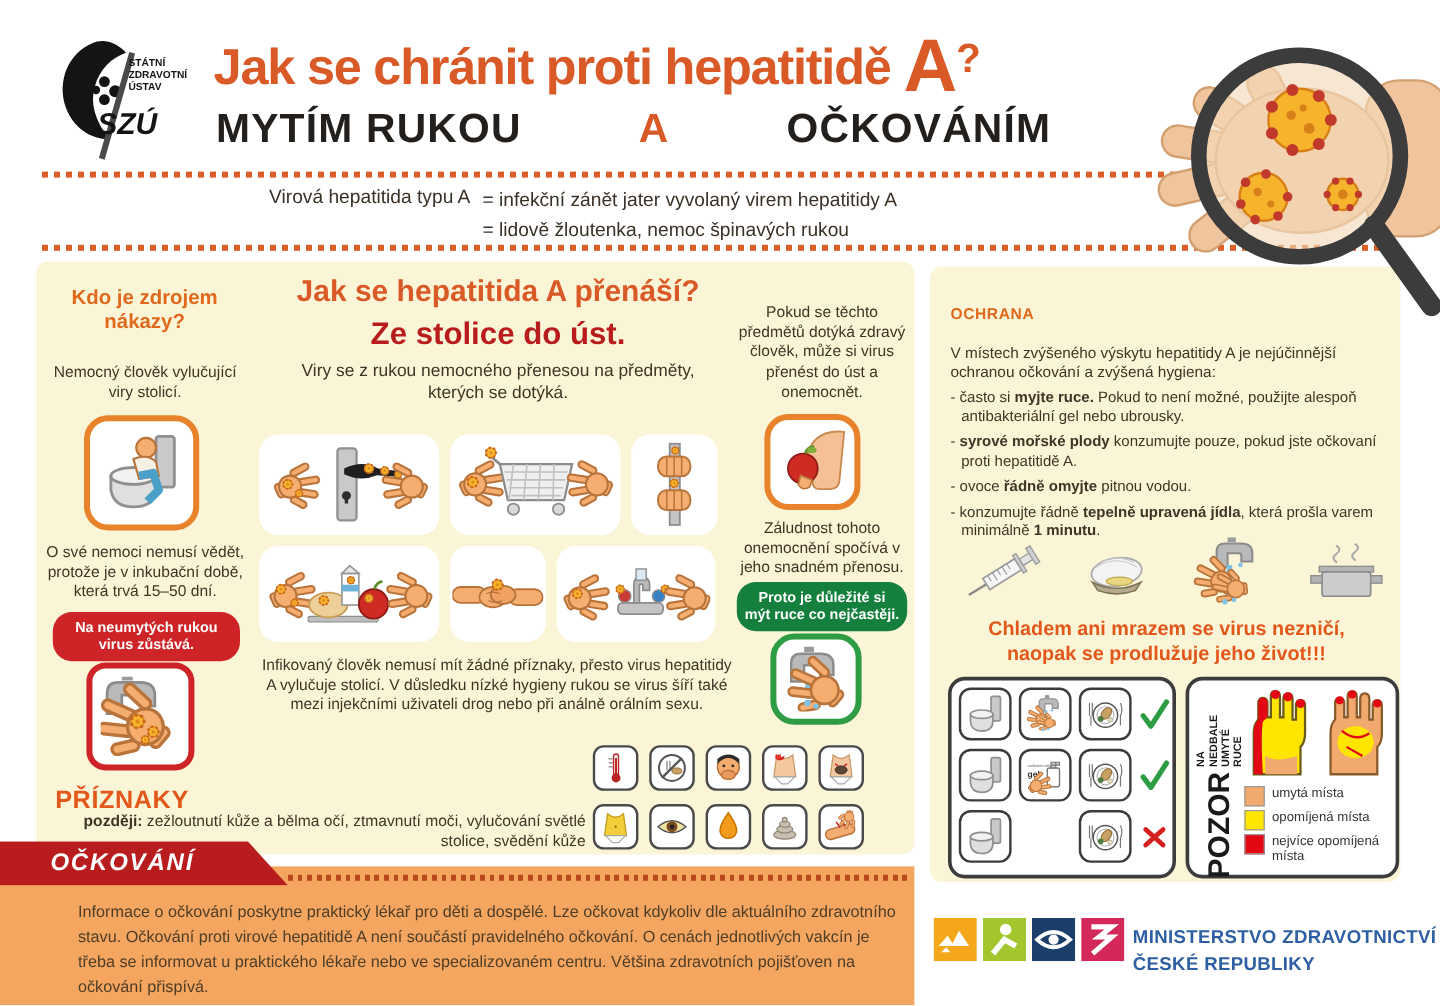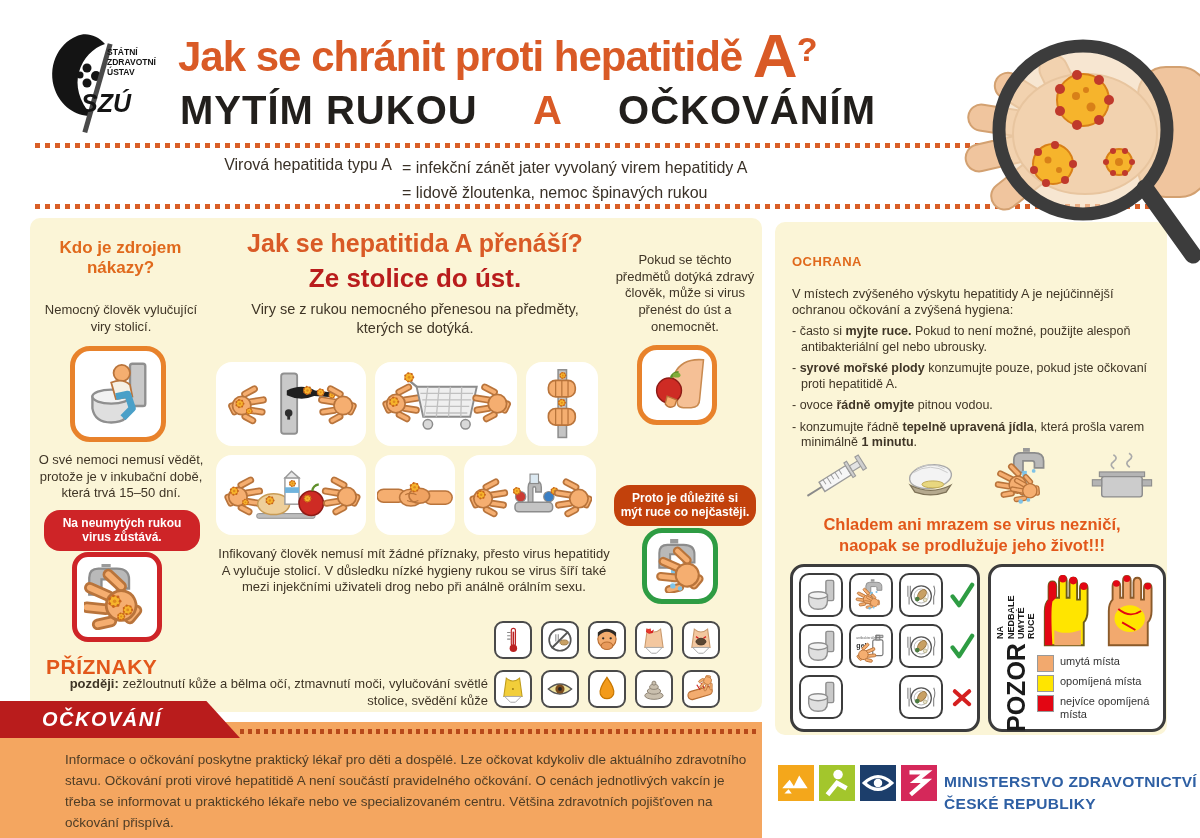--- a/index.html
+++ b/index.html
@@ -7,21 +7,21 @@
           font-family:"Liberation Sans",sans-serif;color:#3f3526;}
   .abs{position:absolute;}
   .dotline{position:absolute;height:5px;
      background-image:repeating-linear-gradient(90deg,#d95f27 0 5px,transparent 5px 10px);}
   
   .title{position:absolute;left:178px;top:30px;font-weight:800;font-size:42px;color:#d95a26;
          letter-spacing:-1px;white-space:nowrap;}
   .title .bigA{font-size:62px;line-height:40px;vertical-align:-6px;}
   .title .qm{font-size:34px;vertical-align:10px;}
   .subtitle{position:absolute;left:180px;top:88px;width:696px;display:flex;justify-content:space-between;
-            font-weight:800;font-size:40px;color:#221f1c;letter-spacing:1px;white-space:nowrap;}
+            font-weight:800;font-size:34px;color:#221f1c;letter-spacing:1px;white-space:nowrap;}
   .subtitle .conj{color:#d95a26;}
   .defterm{position:absolute;left:170px;top:156px;width:222px;text-align:right;font-size:16px;color:#3a3127;}
   .defs{position:absolute;left:402px;top:156px;font-size:16px;line-height:1.55;color:#3a3127;}
   
   .panel{position:absolute;background:#fbf5d7;border-radius:10px;}
   .orangeHead{color:#e0691c;font-weight:800;}
   .badge{position:absolute;color:#fff;font-weight:700;text-align:center;border-radius:16px;
          font-size:12px;line-height:1.2;padding:6px 6px;box-sizing:border-box;}
   .icon-frame{position:absolute;background:#fff;border:5px solid #e8822b;border-radius:20px;
               display:flex;align-items:center;justify-content:center;box-sizing:border-box;}
@@ -525,21 +525,22 @@
   <div class="abs txt center" style="left:610px;top:252px;width:150px;">Pokud se těchto předmětů dotýká zdravý člověk, může si virus přenést do úst a onemocnět.</div>
   <div class="icon-frame" style="left:637px;top:345px;width:80px;height:80px;">
     <svg viewBox="0 0 60 60">
       <path d="M58 4 q-22 -2 -30 14 q-5 10 1 16 l-4 8 q-1 3 2 3 h4 q-2 9 6 9 h8 q9 0 9 -9 z" fill="#f5c096" stroke="#c98a50" stroke-width="1.6"></path>
       <circle cx="22" cy="36" r="13" fill="#ce2b24" stroke="#8e1b16" stroke-width="1.5"></circle>
       <path d="M24 23 q2 -6 8 -6" fill="none" stroke="#5f8f2a" stroke-width="2.5"></path>
       <ellipse cx="30" cy="20" rx="4" ry="2.5" fill="#7fae3a"></ellipse>
       <path d="M18 50 q4 6 10 2 l2 -6 -10 -4 z" fill="#f5ae70" stroke="#b9743b" stroke-width="1.4"></path>
     </svg>
   </div>
-  <div class="badge" style="left:614px;top:485px;width:142px;background:#c2410c;">Proto je důležité si mýt ruce co nejčastěji.</div>
+  <div class="abs txt center" style="left:610px;top:432px;width:150px;">Záludnost tohoto onemocnění spočívá v jeho snadném přenosu.</div>
+  <div class="badge" style="left:614px;top:485px;width:142px;background:#15803d;">Proto je důležité si mýt ruce co nejčastěji.</div>
   <div class="icon-frame" style="left:642px;top:528px;width:76px;height:76px;border-color:#2e9c43;">
     <svg viewBox="0 0 60 60" id="svg-wash-green">
         <g transform="translate(4 2) scale(1.5)">
           <path d="M2 20 v-11 q0 -6 6 -6 h12 q8 0 8 7 v6 h-8 v-4 q0 -2 -2 -2 h-8 v10 z" fill="#b9b9b9" stroke="#8c8c8c" stroke-width="1.5"></path>
           <rect x="10" y="-2" width="6" height="4" fill="#9a9a9a"></rect>
         </g>
         <rect x="20" y="26" width="5" height="22" fill="#7fc3e8"></rect>
         <g transform="translate(38 40) rotate(15) scale(-1.5 1.5)">
           <g fill="#f5ae70" stroke="#b9743b" stroke-width="1.6" stroke-linejoin="round">
             <rect x="5" y="-10.5" width="15" height="5" rx="2.5" transform="rotate(-28)"></rect>

